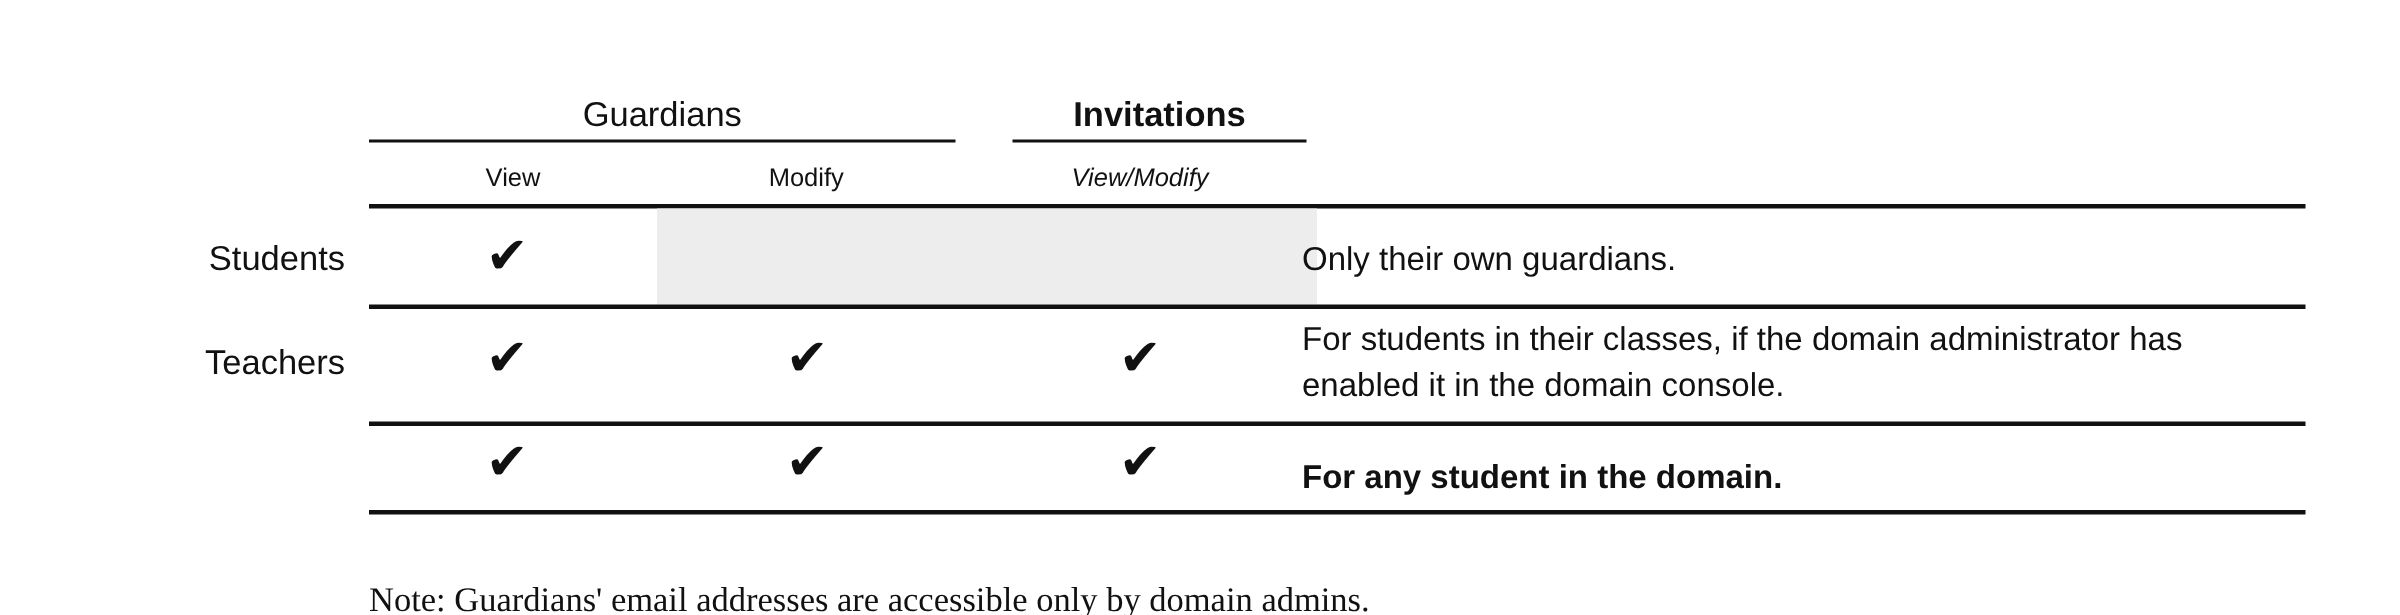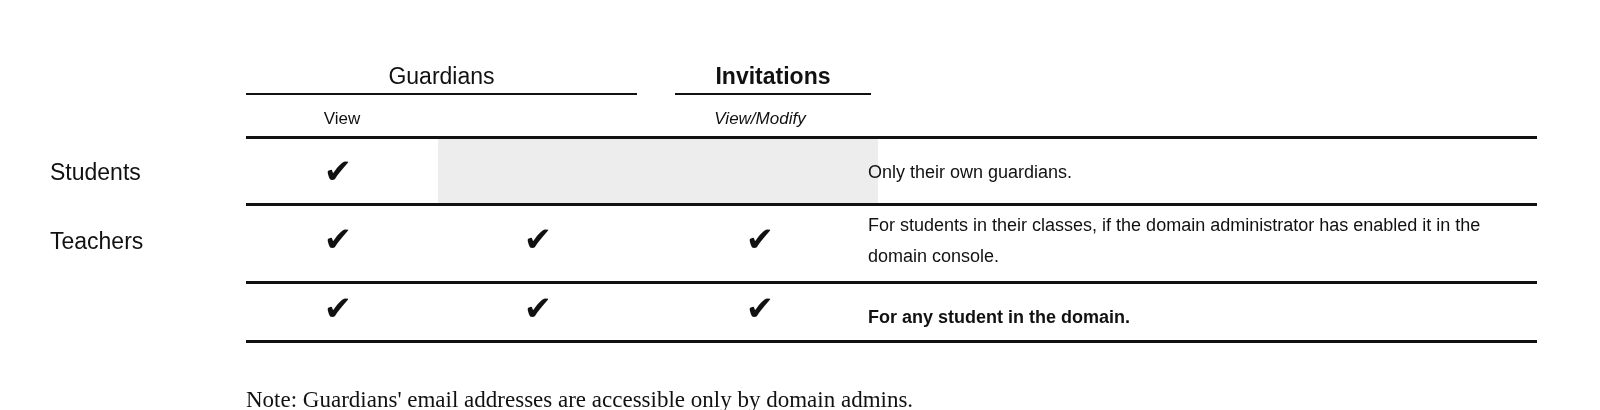--- a/index.html
+++ b/index.html
@@ -76,26 +76,26 @@
     position: absolute;
     left: 438px;
     top: 92px;
     width: 440px;
     height: 64px;
   }
 
   
   .row-label {
     position: absolute;
-    left: 50px;
+    left: 40px;
     width: 190px;
     font-size: 23px;
     line-height: 28px;
     white-space: nowrap;
-    text-align: left;
+    text-align: right;
   }
   #row-label-0 { top: 111px; }
   #row-label-1 { top: 180px; }
   #row-label-2 { top: 248px; }
 
   
   .check {
     position: absolute;
     width: 60px;
     text-align: center;
@@ -110,21 +110,21 @@
   .check.c2 { left: 730px; }
   .check.r0 { top: 104px; }
   .check.r1 { top: 172px; }
   .check.r2 { top: 241px; }
 
   
   .note {
     position: absolute;
     left: 868px;
     width: 660px;
-    font-size: 18px;
+    font-size: 22px;
     line-height: 31px;
     text-align: left;
   }
   #note-0 { top: 110px; }
   #note-1 { top: 163px; }
   #note-2 { top: 255px; font-weight: bold; }
 
   
   .footnote {
     position: absolute;
@@ -143,20 +143,21 @@
 
 <div class="perm-table">
 
   <div class="group-head" id="group-guardians">Guardians</div>
   <div class="rule thin group-rule-guardians" style="background: rgb(17, 17, 17);"></div>
 
   <div class="group-head" id="group-invitations">Invitations</div>
   <div class="rule thin group-rule-invitations" style="background: rgb(17, 17, 17);"></div>
 
   <div class="col-head" id="col-view">View</div>
+  <div class="col-head" id="col-modify">Modify</div>
   <div class="col-head" id="col-viewmodify">View/Modify</div>
 
   <div class="rule thick header-rule" style="background: rgb(17, 17, 17);"></div>
 
   <div class="shaded-cell" style="background: rgb(237, 237, 237);"></div>
 
   <div class="rule thick row-rule-1" style="background: rgb(17, 17, 17);"></div>
   <div class="rule thick row-rule-2" style="background: rgb(17, 17, 17);"></div>
   <div class="rule thick row-rule-3" style="background: rgb(17, 17, 17);"></div>
 

